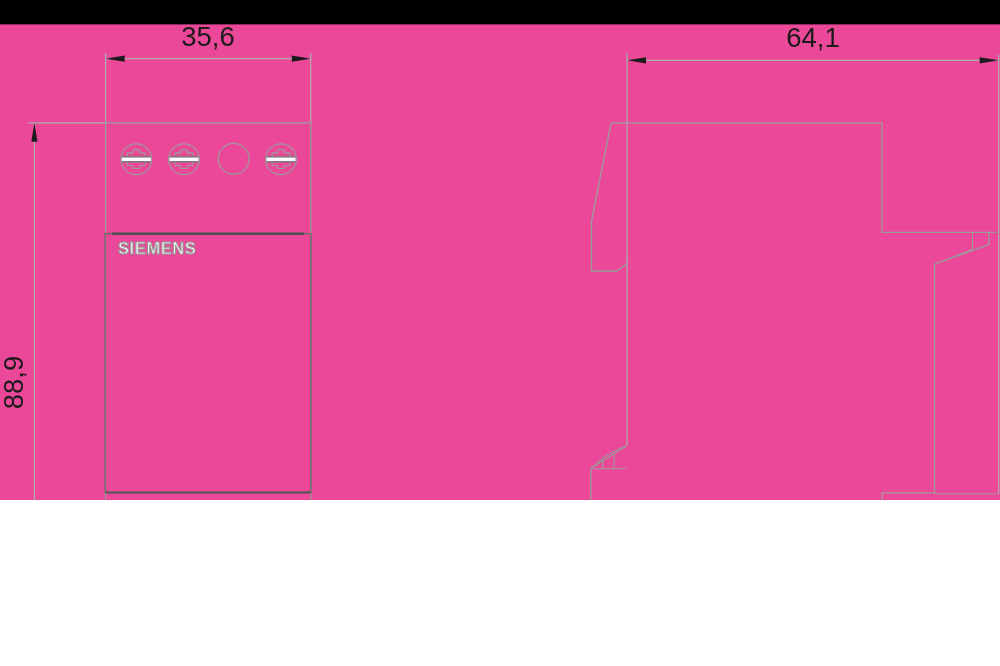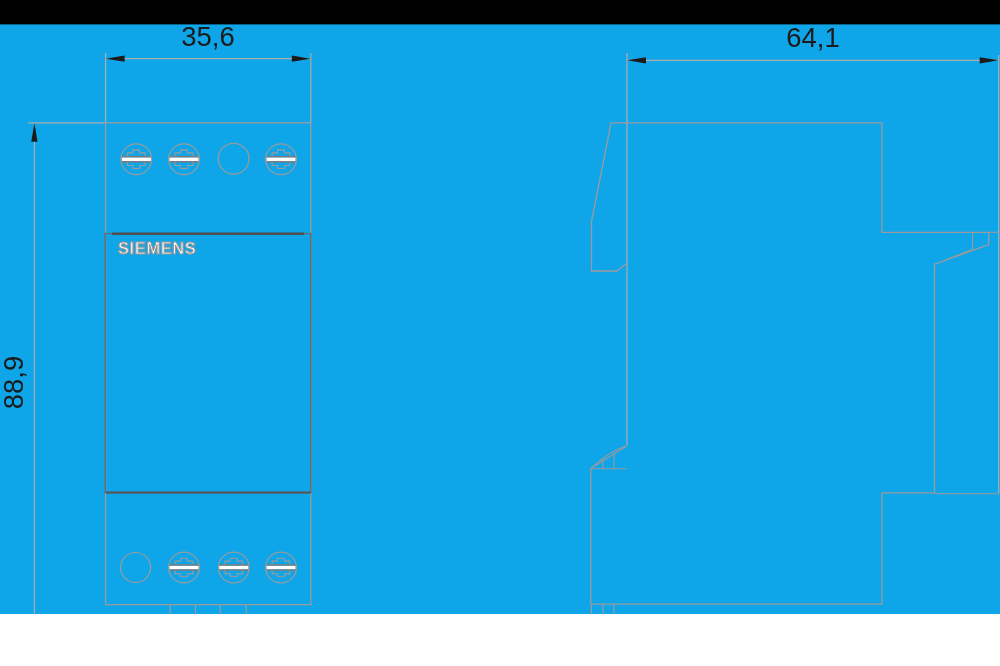--- a/index.html
+++ b/index.html
@@ -1,16 +1,16 @@
 <!DOCTYPE html>
 <html><head>
 <meta charset="utf-8">
 <style>
   html,body{margin:0;padding:0;background:#fff;}
-  .page{position:relative;width:1000px;height:614px;background:#0ea5e9;overflow:hidden;
+  .page{position:relative;width:1000px;height:500px;background:#ec4899;overflow:hidden;
         font-family:"Liberation Sans", sans-serif;}
   svg{position:absolute;left:0;top:0;}
 </style>
 </head>
 <body>
 <div class="page">
 <svg width="1000" height="666" viewBox="0 0 1000 666">
   <defs>
 
     <g id="screwX">

